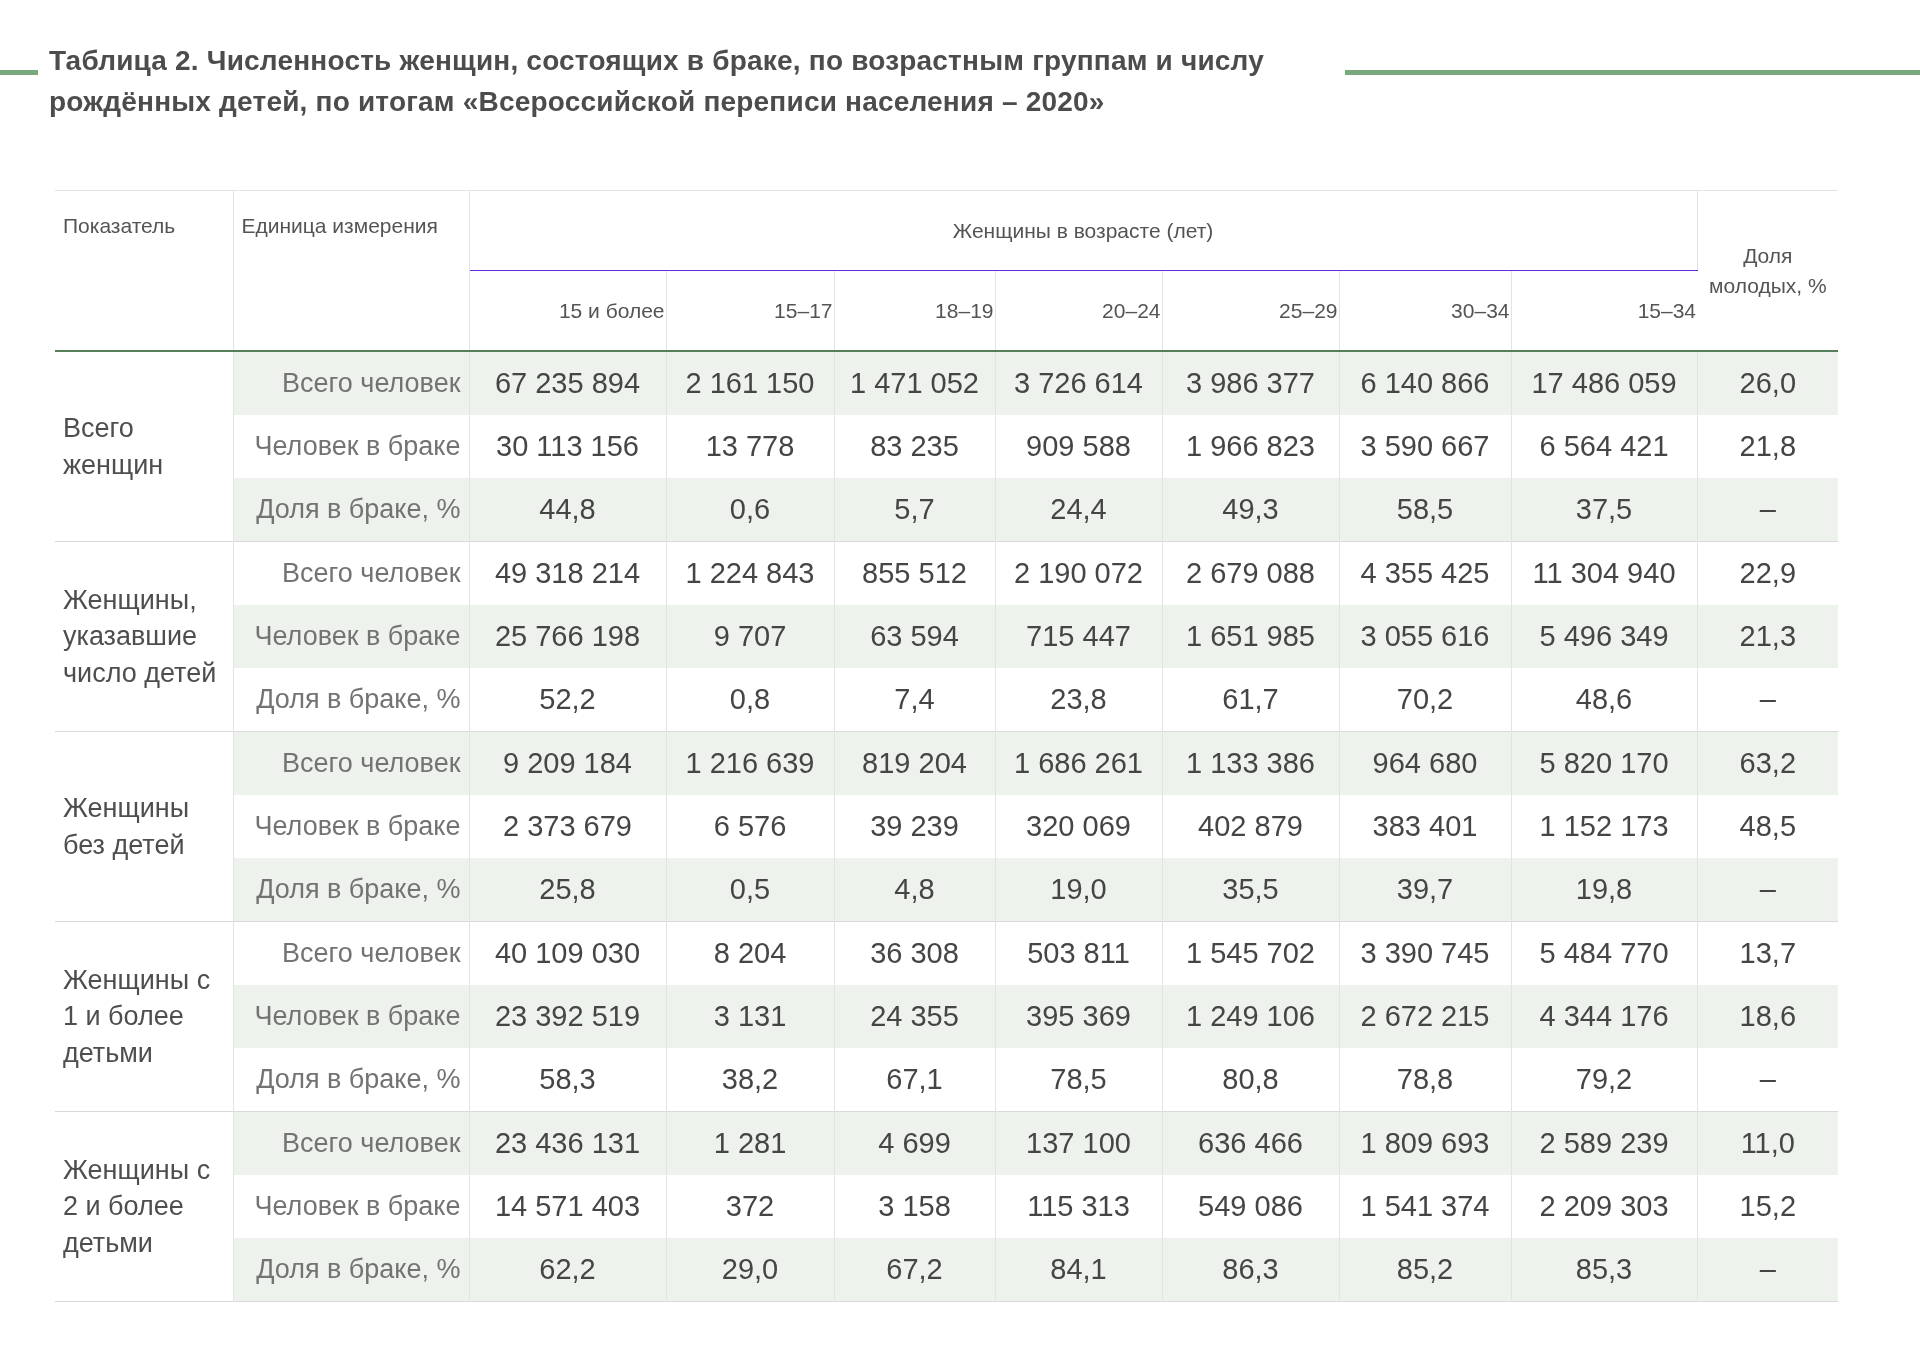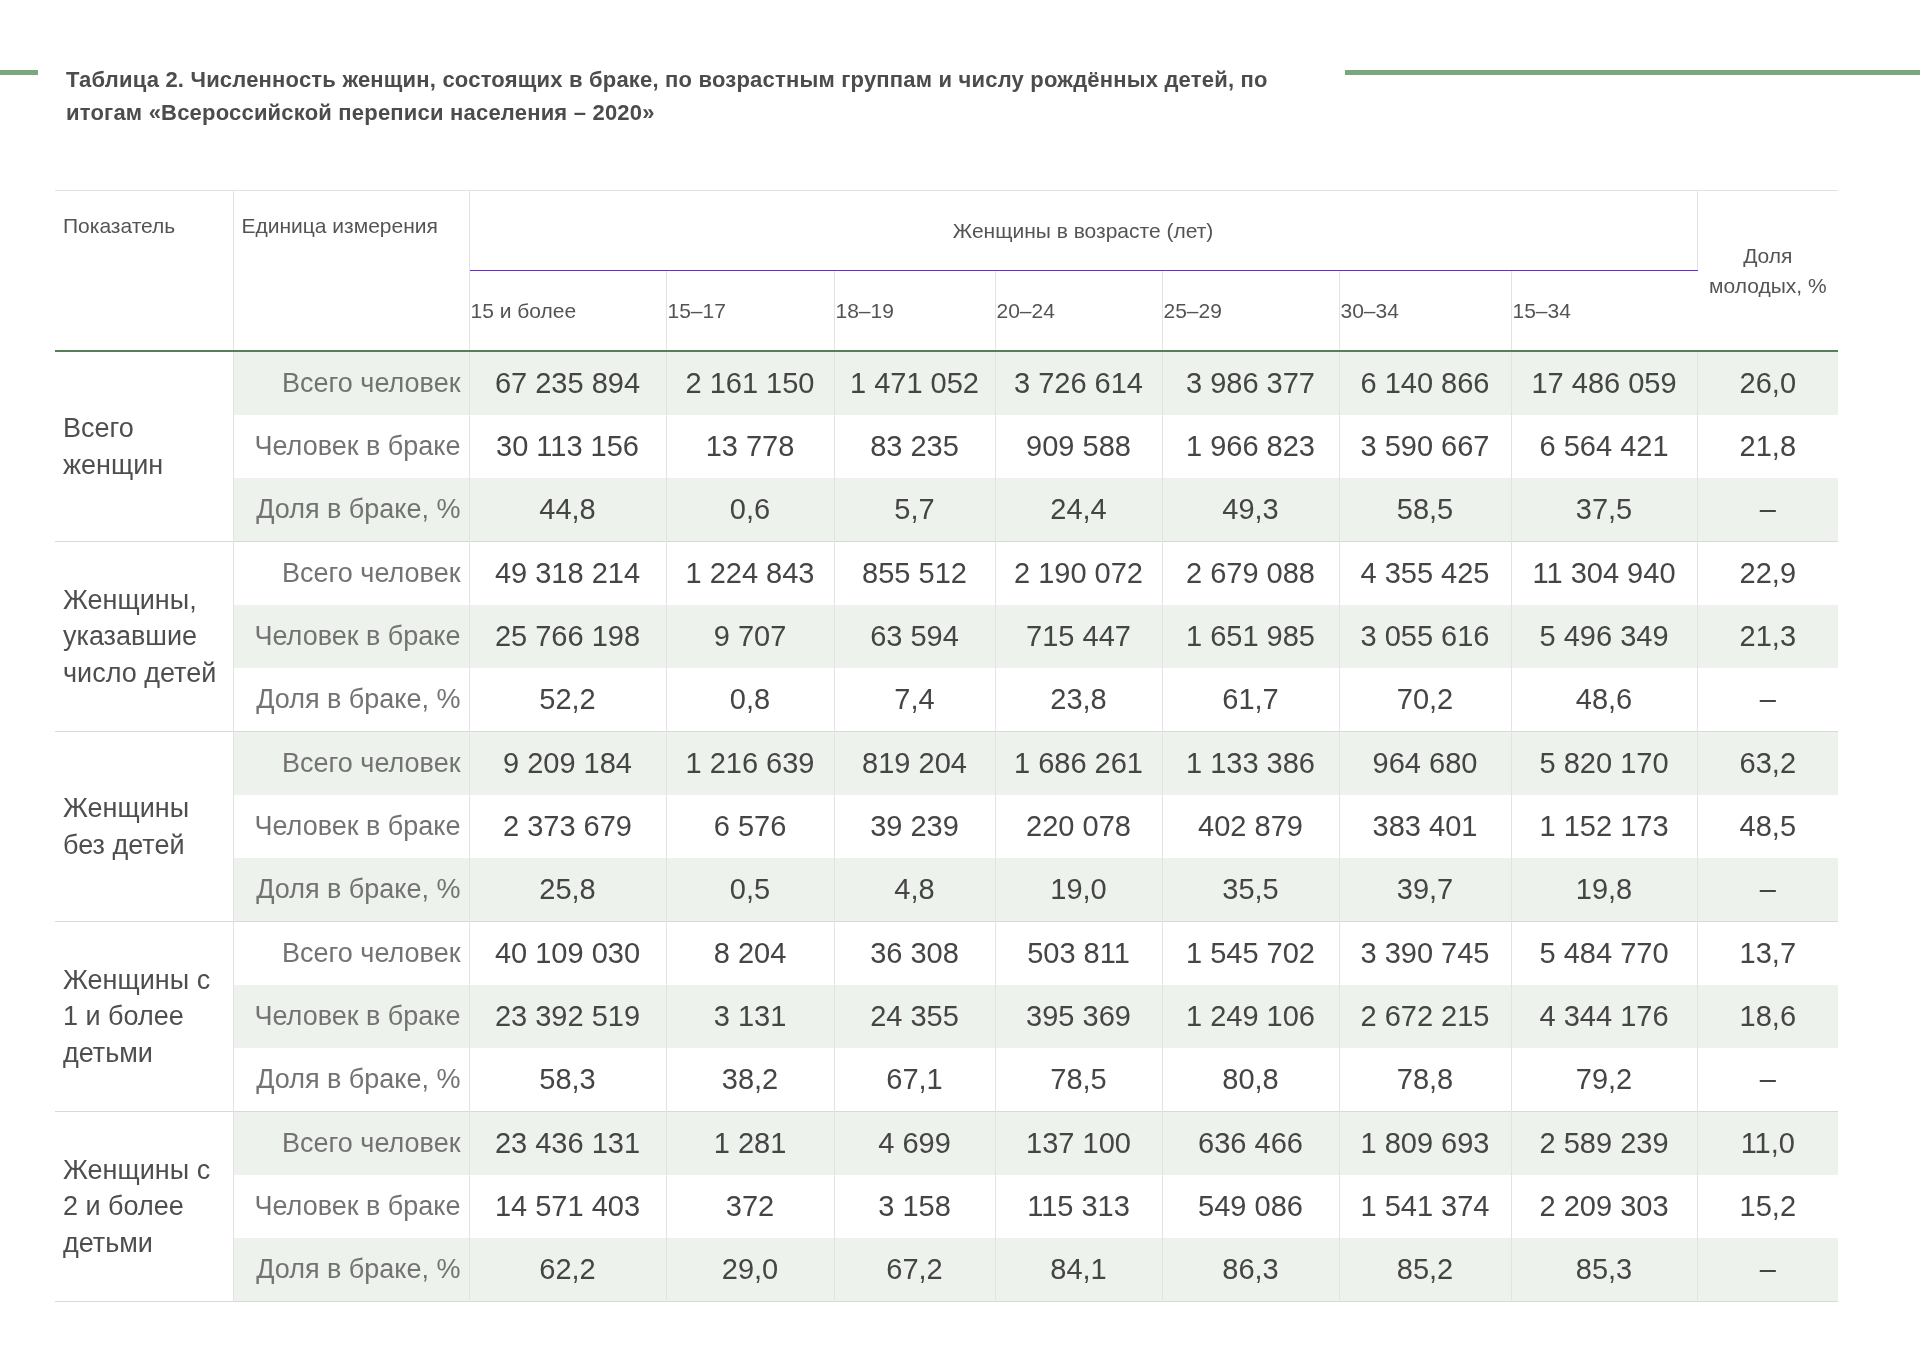--- a/index.html
+++ b/index.html
@@ -13,24 +13,23 @@
   }
   .accent-dash{
     position:absolute;left:0;top:70px;width:38px;height:5px;
     background:#7aa87d;
   }
   .accent-line{
     position:absolute;right:0;top:70px;width:575px;height:5px;
     background:#7aa87d;
   }
   .title{
-    position:absolute;left:66px;top:40px;width:1270px;
-    font-size:22px;line-height:1.48;font-weight:600;color:#4c4c4c;
+    position:absolute;left:49px;top:40px;width:1270px;
+    font-size:28px;line-height:1.48;font-weight:600;color:#4c4c4c;
     letter-spacing:0.2px;
-    margin-top:24px;
   }
   .tablewrap{
     position:absolute;left:55px;top:190px;width:1783px;
   }
   table{
     border-collapse:collapse;table-layout:fixed;width:1783px;
     border-top:1px solid #e3e3e3;
     border-bottom:1px solid #d9d9d9;
   }
   th,td{
@@ -44,21 +43,21 @@
   th.h-indicator,th.h-unit{
     vertical-align:top;text-align:left;
     padding:20px 14px 0 8px;line-height:1.4;
     border-bottom:2px solid #547f58;
   }
   th.h-agegroup{
     height:77px;text-align:center;vertical-align:middle;
     border-bottom:1px solid #6d28d9;
   }
   th.h-age{
-    height:77px;text-align:left;vertical-align:middle;
+    height:77px;text-align:right;vertical-align:middle;
     border-bottom:2px solid #547f58;
   }
   th.h-young{
     text-align:center;vertical-align:middle;line-height:1.4;
     padding:0 10px;
     border-bottom:2px solid #547f58;
   }
   tbody td{
     height:63px;text-align:center;vertical-align:middle;
     font-size:29px;color:#454545;background:#ffffff;
@@ -198,21 +197,21 @@
             <td class="val green">1 133 386</td>
             <td class="val green">964 680</td>
             <td class="val green">5 820 170</td>
             <td class="val green">63,2</td>
           </tr>
           <tr>
             <td class="unit">Человек в браке</td>
             <td class="val">2 373 679</td>
             <td class="val">6 576</td>
             <td class="val">39 239</td>
-            <td class="val">220 078</td>
+            <td class="val">320 069</td>
             <td class="val">402 879</td>
             <td class="val">383 401</td>
             <td class="val">1 152 173</td>
             <td class="val">48,5</td>
           </tr>
           <tr>
             <td class="unit green">Доля в браке, %</td>
             <td class="val green">25,8</td>
             <td class="val green">0,5</td>
             <td class="val green">4,8</td>

